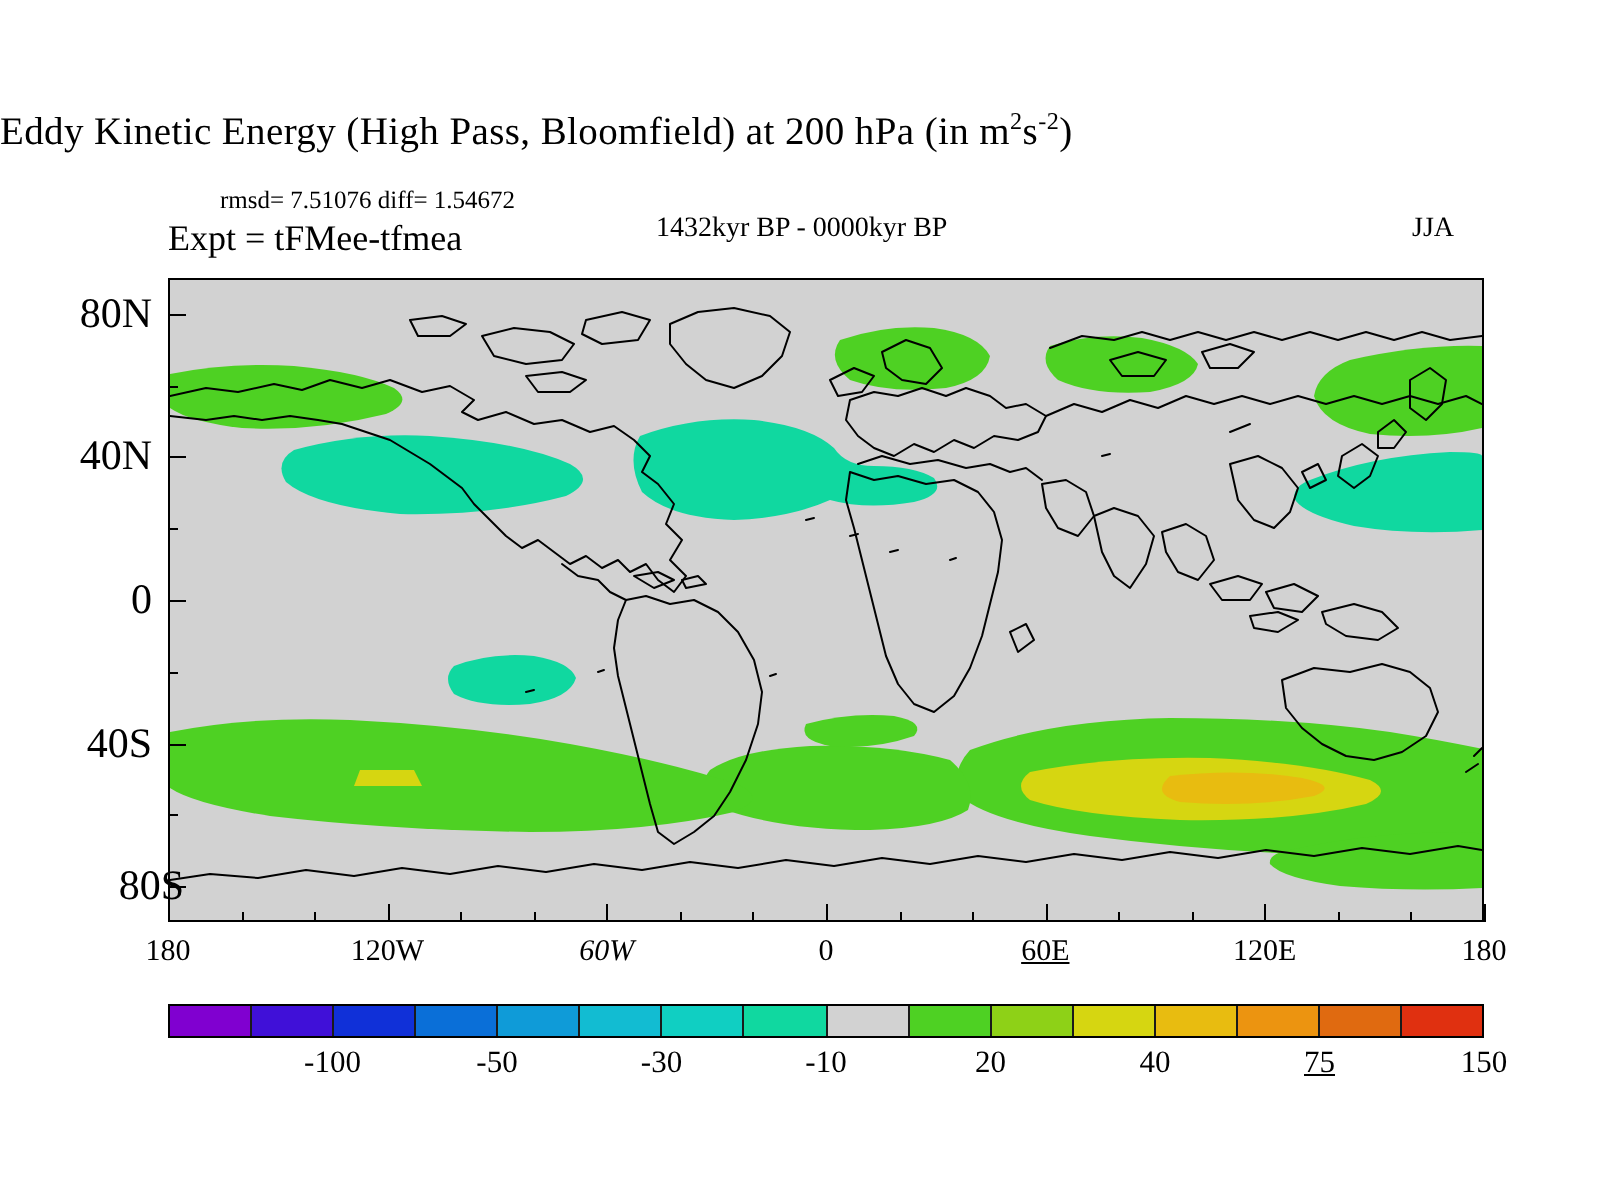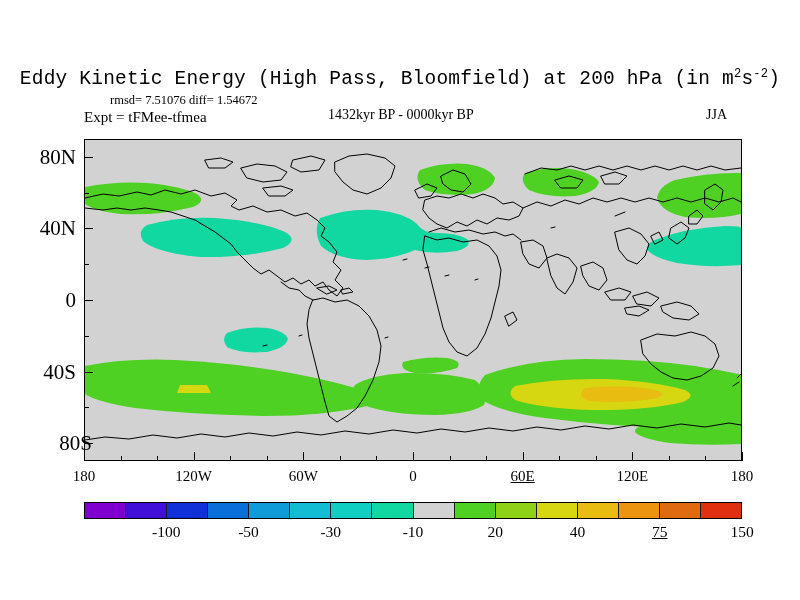--- a/index.html
+++ b/index.html
@@ -13,46 +13,45 @@
     position: relative;
     font-family: "Liberation Serif", serif;
     color: #000000;
     overflow: hidden;
   }
 
   
   #main-title {
     position: absolute;
     left: 0;
-    top: 68px;
+    top: 56px;
     width: 800px;
-    text-align: center;
+    text-align: left;
     font-size: 19.5px;
     letter-spacing: 0.2px;
     white-space: nowrap;
-    font-family: Liberation Mono, monospace;
   }
   #main-title sup {
     font-size: 0.62em;
     vertical-align: super;
     line-height: 0;
   }
 
   #rmsd-line {
     position: absolute;
     left: 110px;
     top: 93px;
     font-size: 12.5px;
     white-space: nowrap;
   }
   #expt-line {
     position: absolute;
     left: 84px;
     top: 109px;
-    font-size: 15px;
+    font-size: 18px;
     white-space: nowrap;
   }
   #period-line {
     position: absolute;
     left: 328px;
     top: 107px;
     font-size: 14px;
     white-space: nowrap;
   }
   #season-line {
@@ -313,21 +312,21 @@
     <div class="tick tick-x-minor" style="left: 486.111px; top: 456px;"></div>
     <div class="tick tick-x-major" style="left: 522.667px; top: 452px;"></div>
     <div class="tick tick-x-minor" style="left: 559.222px; top: 456px;"></div>
     <div class="tick tick-x-minor" style="left: 595.778px; top: 456px;"></div>
     <div class="tick tick-x-major" style="left: 632.333px; top: 452px;"></div>
     <div class="tick tick-x-minor" style="left: 668.889px; top: 456px;"></div>
     <div class="tick tick-x-minor" style="left: 705.444px; top: 456px;"></div>
     <div class="tick tick-x-major" style="left: 742px; top: 452px;"></div>
     <div class="xlabel" style="left: 84px; top: 468px;">180</div>
     <div class="xlabel" style="left: 193.667px; top: 468px;">120W</div>
-    <div class="xlabel" style="left: 303.333px; top: 468px;">60W</div>
+    <div class="xlabel" style="left: 303.333px; top: 468px; font-style: italic;">60W</div>
     <div class="xlabel" style="left: 413px; top: 468px;">0</div>
     <div class="xlabel" style="left: 522.667px; top: 468px; text-decoration: underline;">60E</div>
     <div class="xlabel" style="left: 632.333px; top: 468px;">120E</div>
     <div class="xlabel" style="left: 742px; top: 468px;">180</div>
     <div class="tick tick-y-major" style="left: 84px; top: 443.111px;"></div>
     <div class="tick tick-y-minor" style="left: 84px; top: 407.333px;"></div>
     <div class="tick tick-y-major" style="left: 84px; top: 371.556px;"></div>
     <div class="tick tick-y-minor" style="left: 84px; top: 335.778px;"></div>
     <div class="tick tick-y-major" style="left: 84px; top: 300px;"></div>
     <div class="tick tick-y-minor" style="left: 84px; top: 264.222px;"></div>

